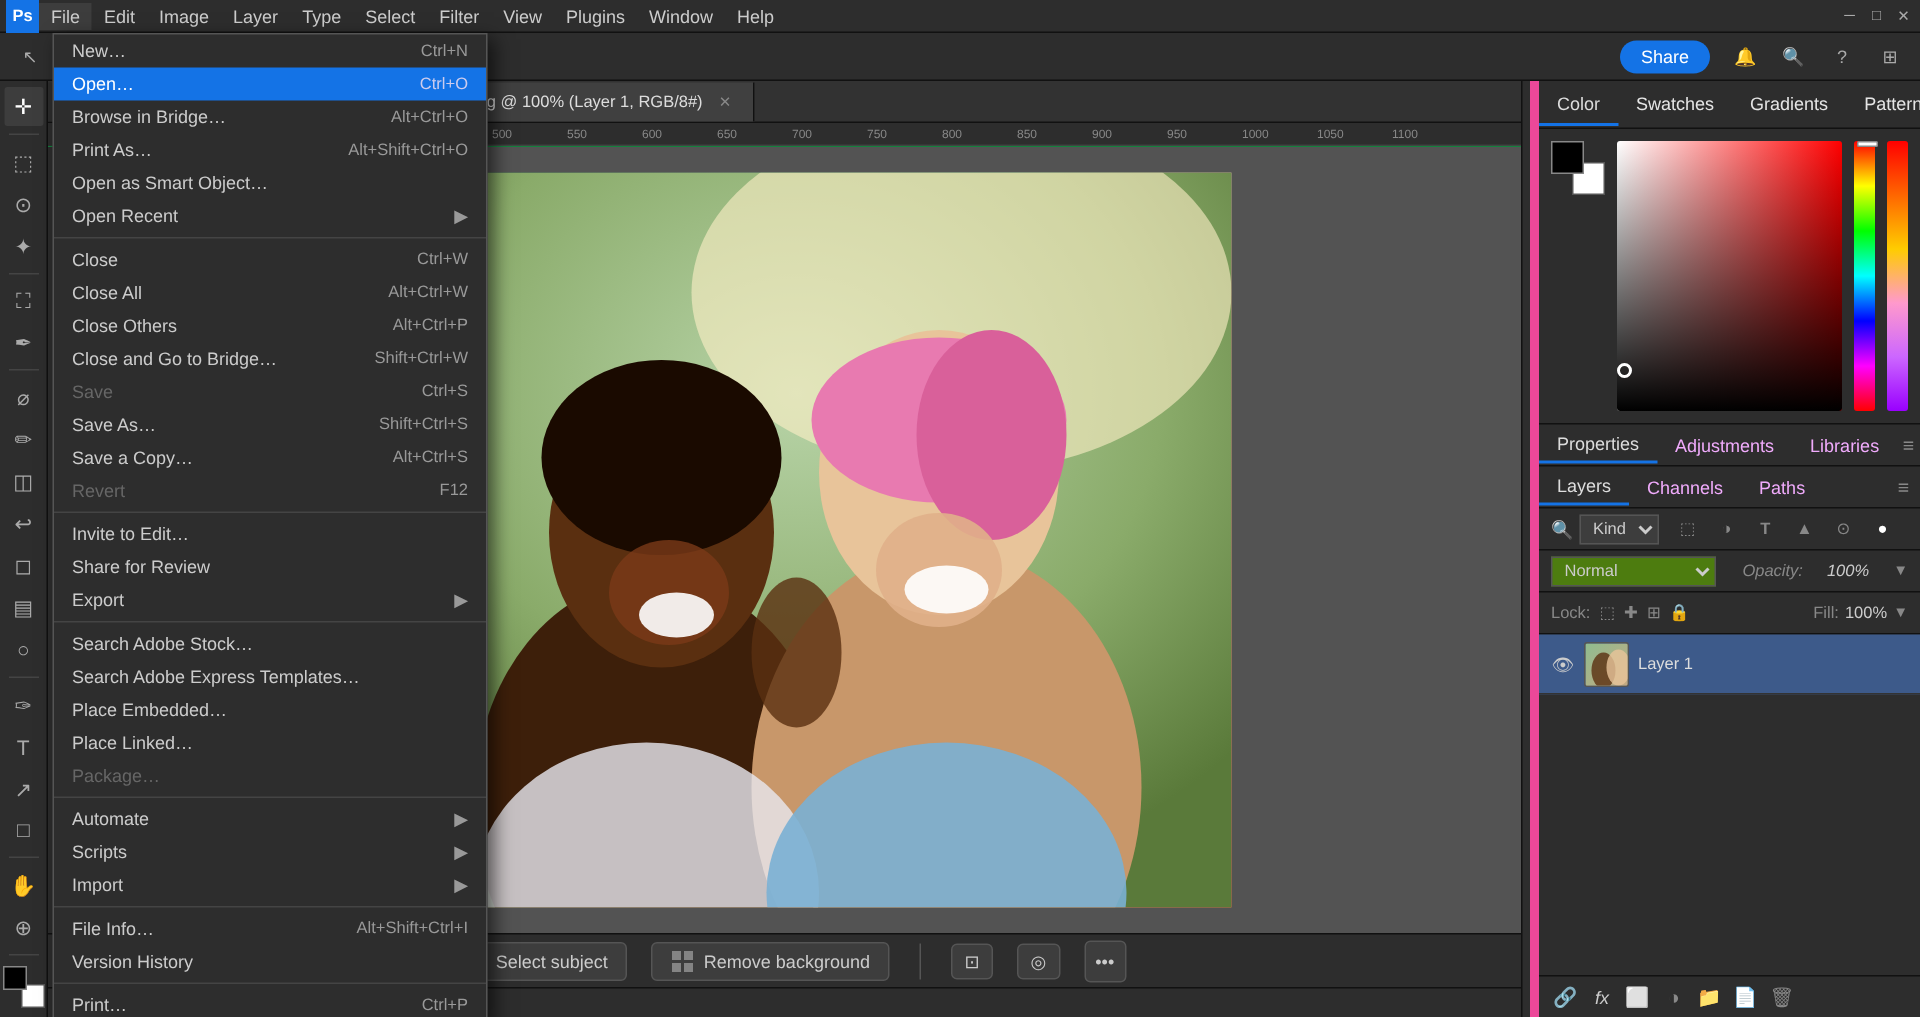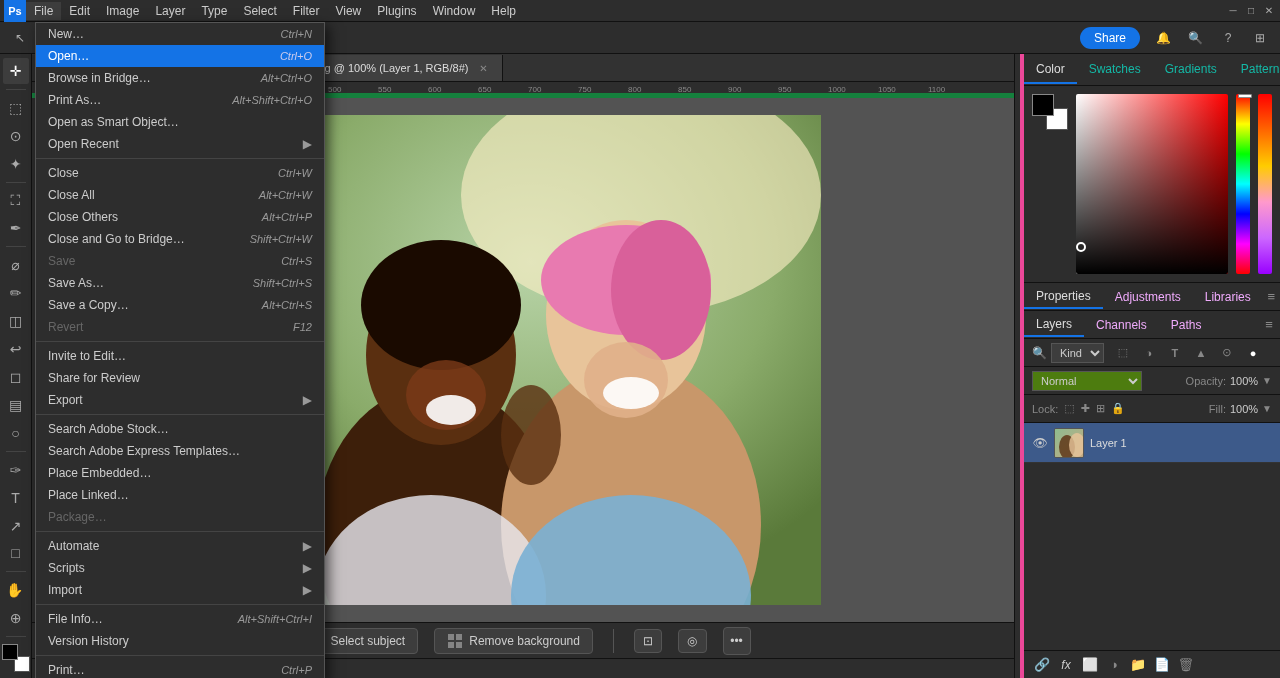--- a/index.html
+++ b/index.html
@@ -155,21 +155,21 @@
     }
     .ruler-side {
       width: 16px;
       background: #2d2d2d;
       border-right: 1px solid #333;
       position: relative;
     }
     .ruler-top {
       height: 16px;
       background: #2d2d2d;
-      border-bottom: 5px solid #15803d;
+      border-bottom: 1px solid #15803d;
       position: relative;
       overflow: hidden;
       text-align: center;
     }
     .canvas-container {
       flex: 1;
       background: #535353;
       overflow: hidden;
       position: relative;
       display: flex;
@@ -246,35 +246,35 @@
       padding: 0 8px;
       font-size: 11px;
       color: #888;
       gap: 8px;
     }
 
     
     .right-panel {
       width: 260px;
       background: #2d2d2d;
-      border-left: 4px solid #ec4899;
+      border-left: 6px solid #ec4899;
       display: flex;
       flex-direction: column;
     }
     .right-panel-header {
       height: 32px;
       background: #2d2d2d;
       display: flex;
       align-items: center;
       border-bottom: 1px solid #111;
     }
     .panel-tab {
       padding: 6px 12px;
       font-size: 12px;
-      color: #14b8a6;
+      color: #e5e5e5;
       cursor: pointer;
       border-bottom: 2px solid transparent;
     }
     .panel-tab.active {
       color: #ddd;
       border-bottom: 2px solid #1473e6;
     }
 
     
     .color-section {
@@ -328,23 +328,24 @@
       border: 1px solid #555;
       color: #ccc;
       font-size: 11px;
       padding: 2px 4px;
       outline: none;
       width: 100px;
     }
     .opacity-control {
       display: flex;
       align-items: center;
-      gap: 4px;
+      gap: 16px;
       margin-left: auto;
       font-size: 11px;
+      font-style: italic;
     }
     .lock-row {
       height: 28px;
       display: flex;
       align-items: center;
       padding: 0 8px;
       gap: 6px;
       border-bottom: 1px solid #111;
       font-size: 11px;
     }
@@ -423,21 +424,21 @@
     }
     .menu-item.active-item {
       background: #1473e6;
       color: #fff;
     }
     .menu-item.disabled {
       color: #666;
       cursor: default;
     }
     .menu-item-label { flex: 1; }
-    .menu-item-shortcut { color: #999; font-size: 11px; font-style: italic; }
+    .menu-item-shortcut { color: #999; font-size: 11px; }
     .menu-item.active-item .menu-item-shortcut { color: #cce; }
     .menu-item-arrow { color: #999; }
     .menu-sep {
       height: 1px;
       background: #444;
       margin: 3px 0;
     }
 
     
     ::-webkit-scrollbar { width: 6px; }

